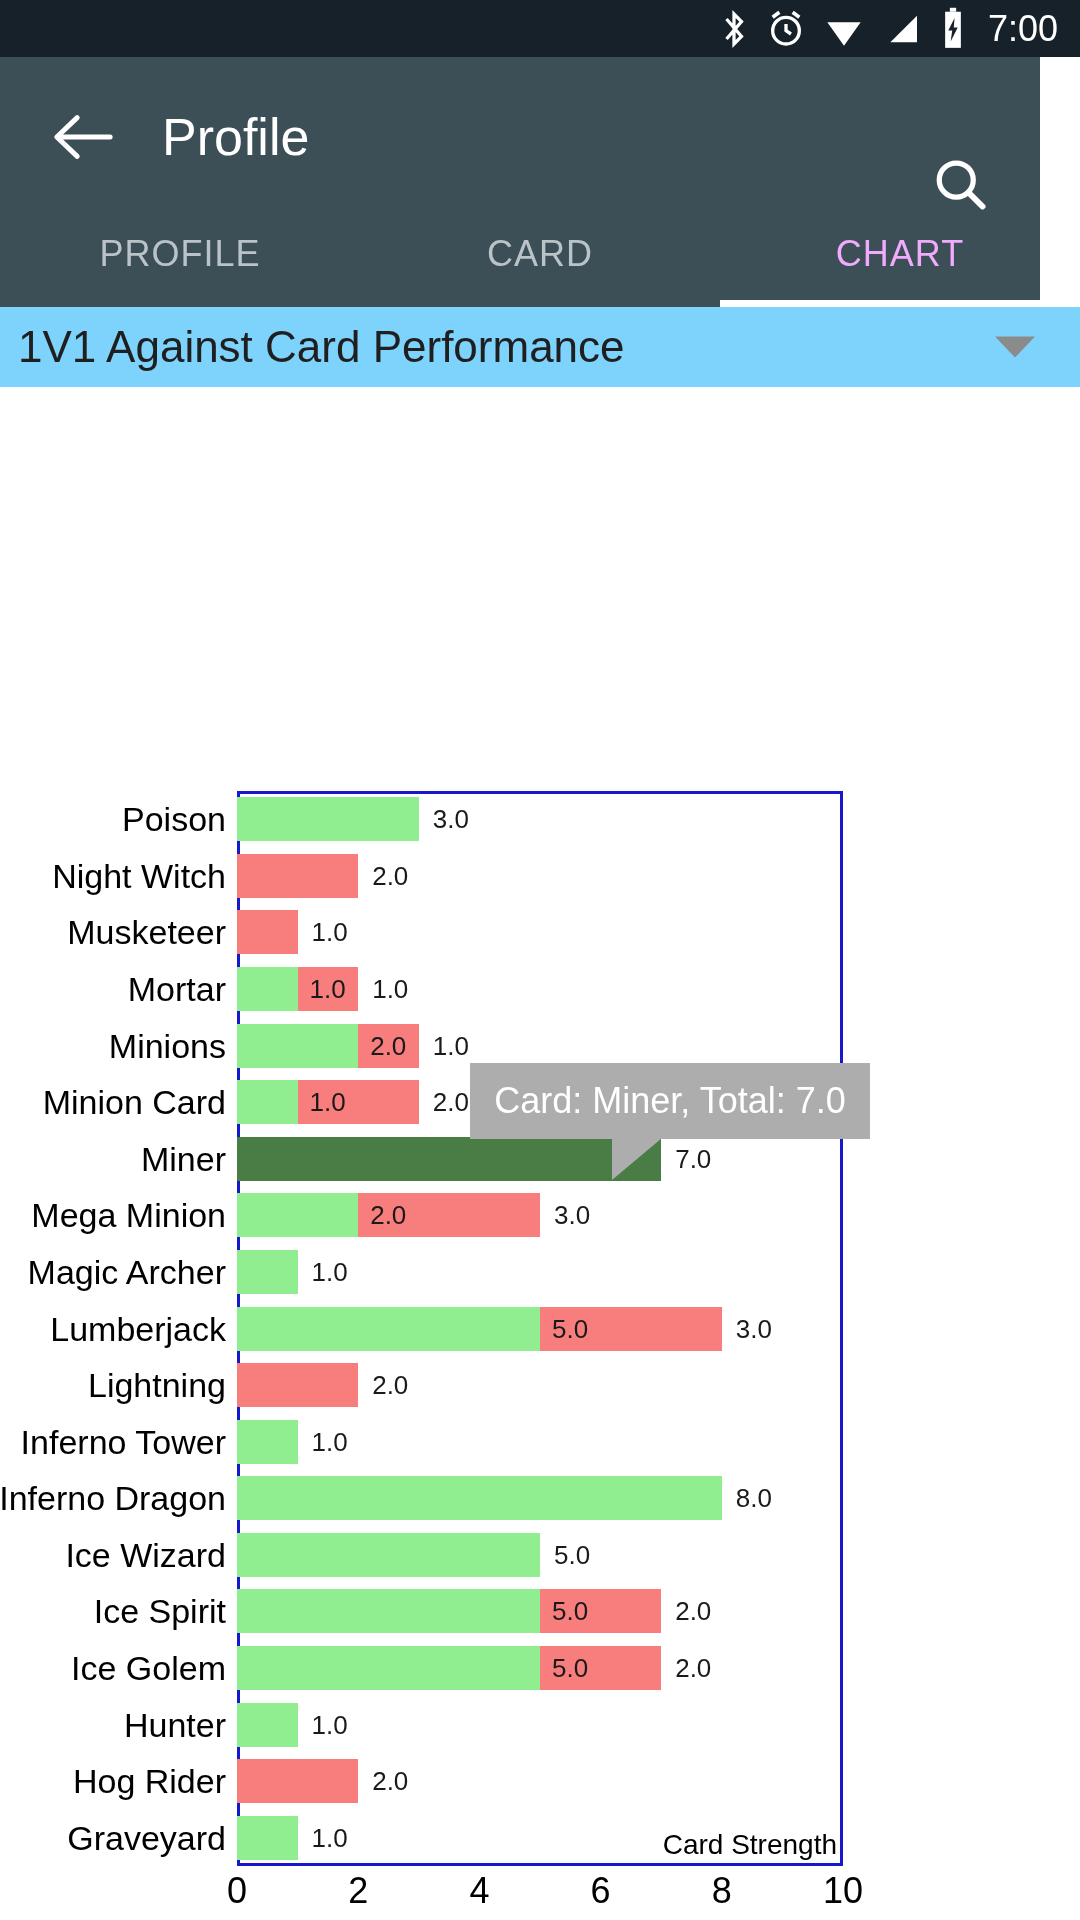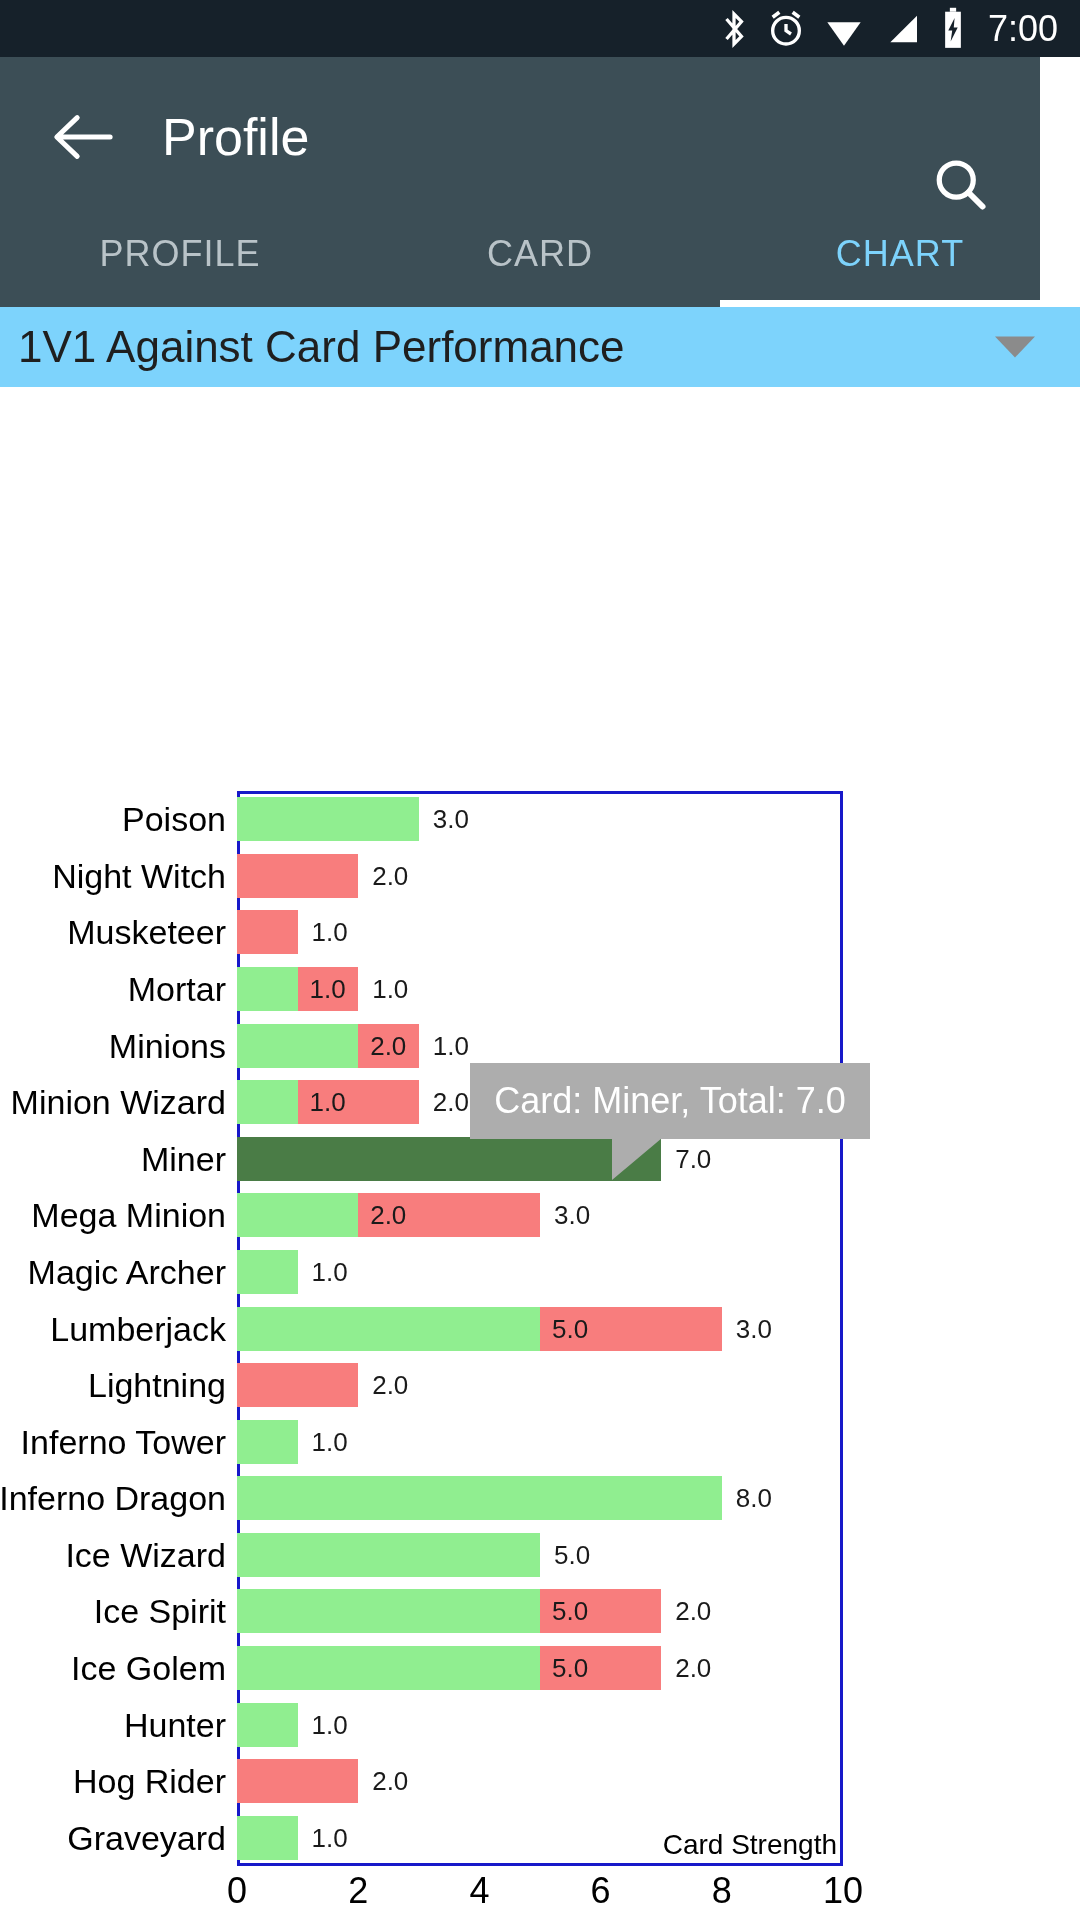--- a/index.html
+++ b/index.html
@@ -48,21 +48,21 @@
   .tabs{
     position:absolute;left:0;top:160px;width:1080px;height:90px;
     display:flex;align-items:flex-start;
   }
   .tab{
     flex:1;text-align:center;color:#b9c3c8;font-size:36px;
     letter-spacing:1px;padding-top:16px;position:relative;height:90px;
     box-sizing:border-box;cursor:pointer;
     font-family:"Liberation Sans", sans-serif;
   }
-  .tab.active{color:#7dd3fc;}
+  .tab.active{color:#f0abfc;}
   .tab.active::after{
     content:"";position:absolute;left:0;right:0;bottom:0;height:7px;background:#ffffff;
   }
 
   
   .titlerow{
     width:1080px;height:80px;background:#7dd3fc;
     display:flex;align-items:center;position:relative;
     box-sizing:border-box;padding-left:18px;
   }
@@ -221,21 +221,21 @@
         <div class="outer-label" style="left: 372.2px;">1.0</div>
       </div>
       <div class="row" style="top: 636.605px; height: 44px;">
         <div class="ylabel" style="top: 50%; transform: translateY(-50%);">Minions</div>
         <div class="bar win" style="left: 237px; width: 121.2px;"></div>
         <div class="bar loss" style="left: 358.2px; width: 60.6px;"></div>
         <div class="inner-label" style="left: 370.2px;">2.0</div>
         <div class="outer-label" style="left: 432.8px;">1.0</div>
       </div>
       <div class="row" style="top: 693.184px; height: 44px;">
-        <div class="ylabel" style="top: 50%; transform: translateY(-50%);">Minion Wizard</div>
+        <div class="ylabel" style="top: 50%; transform: translateY(-50%);">Minion Card</div>
         <div class="bar win" style="left: 237px; width: 60.6px;"></div>
         <div class="bar loss" style="left: 297.6px; width: 121.2px;"></div>
         <div class="inner-label" style="left: 309.6px;">1.0</div>
         <div class="outer-label" style="left: 432.8px;">2.0</div>
       </div>
       <div class="row" style="top: 749.763px; height: 44px;">
         <div class="ylabel" style="top: 50%; transform: translateY(-50%);">Miner</div>
         <div class="bar hl" style="left: 237px; width: 424.2px;"></div>
         <div class="outer-label" style="left: 675.2px;">7.0</div>
       </div>

